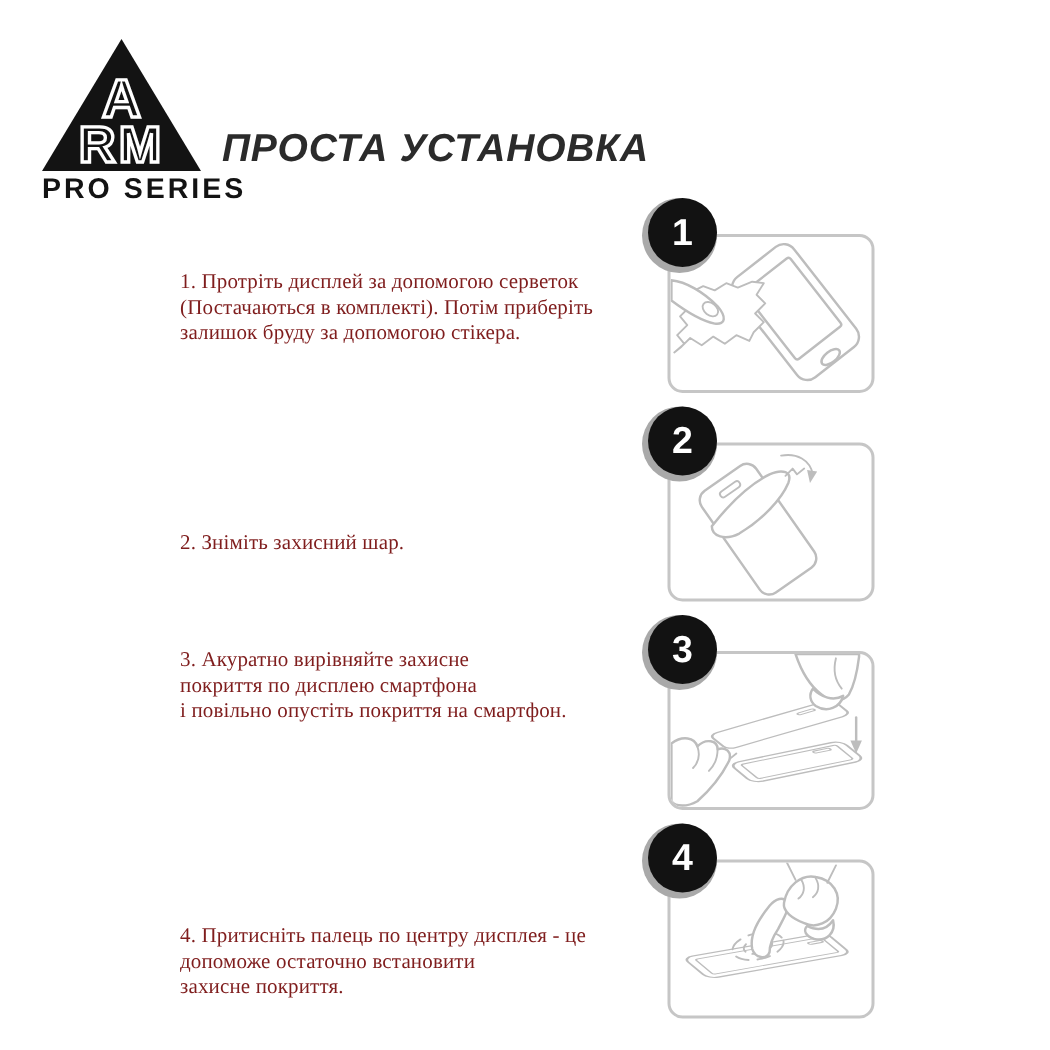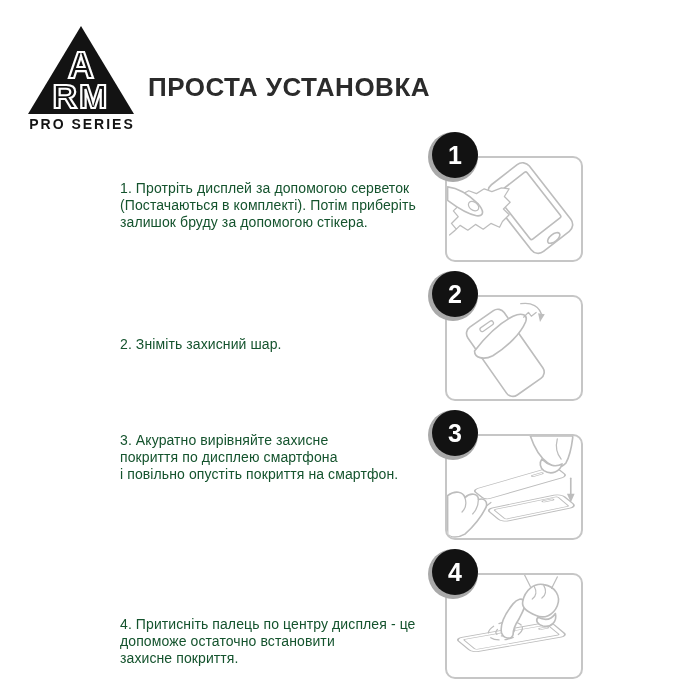--- a/index.html
+++ b/index.html
@@ -2,30 +2,30 @@
 <html><head>
 <meta charset="utf-8">
 <style>
   html,body{margin:0;padding:0;background:#ffffff;}
   body{width:700px;height:700px;position:relative;overflow:hidden;
        font-family:"Liberation Sans", sans-serif;}
 
   
   .logo{position:absolute;left:28px;top:26px;width:108px;}
   .logo svg{display:block;}
-  .logo-series{margin-top:2px;font-size:14px;font-weight:bold;color:#131313;
+  .logo-series{margin-top:2px;font-size:19px;font-weight:bold;color:#131313;
                letter-spacing:2px;text-align:center;white-space:nowrap;}
 
   
-  .title{position:absolute;left:148px;top:72px;font-size:26px;font-weight:bold;
-         color:#2b2b2b;letter-spacing:0.5px;}
+  .title{position:absolute;left:148px;top:83px;font-size:26px;font-weight:bold;
+         color:#2b2b2b;letter-spacing:0.5px;font-style:italic;}
 
   
   .step-text{position:absolute;left:120px;width:335px;font-size:14px;
-             line-height:17px;color:#14532d;white-space:pre-line;letter-spacing:0.1px;}
+             line-height:17px;color:#7f1d1d;white-space:pre-line;letter-spacing:0.1px;font-family:Liberation Serif, serif;}
 
   
   .illus{position:absolute;left:432px;width:154px;height:114px;}
   .badge{position:absolute;left:0;top:0;width:46px;height:46px;border-radius:50%;
          background:#121212;color:#ffffff;display:flex;align-items:center;
          justify-content:center;font-size:25px;font-weight:bold;z-index:2;
          box-shadow:-2px 2px 0 2px #a9a9a9;}
   .illus-box{position:absolute;left:13px;top:24px;width:138px;height:106px;
              box-sizing:border-box;border:2px solid #c6c6c6;border-radius:10px;
              background:#ffffff;overflow:hidden;}
@@ -48,21 +48,21 @@
     <text x="53" y="82" text-anchor="middle" font-size="34" font-weight="bold" letter-spacing="2" fill="none" stroke="#ffffff" stroke-width="2.2">RM</text>
   </svg>
   <div class="logo-series">PRO SERIES</div>
 </div>
 
 <div class="title">ПРОСТА УСТАНОВКА</div>
 
 <div class="step-text" style="top:180px">1. Протріть дисплей за допомогою серветок
 (Постачаються в комплекті). Потім приберіть
 залишок бруду за допомогою стікера.</div>
-<div class="step-text" style="top:336px">2. Зніміть захисний шар.</div>
+<div class="step-text" style="top:354px">2. Зніміть захисний шар.</div>
 <div class="step-text" style="top:432px">3. Акуратно вирівняйте захисне
 покриття по дисплею смартфона
 і повільно опустіть покриття на смартфон.</div>
 <div class="step-text" style="top:616px">4. Притисніть палець по центру дисплея - це
 допоможе остаточно встановити
 захисне покриття.</div>
 
 <div class="illus" style="top:132px">
   <div class="badge">1</div>
   <div class="illus-box">

